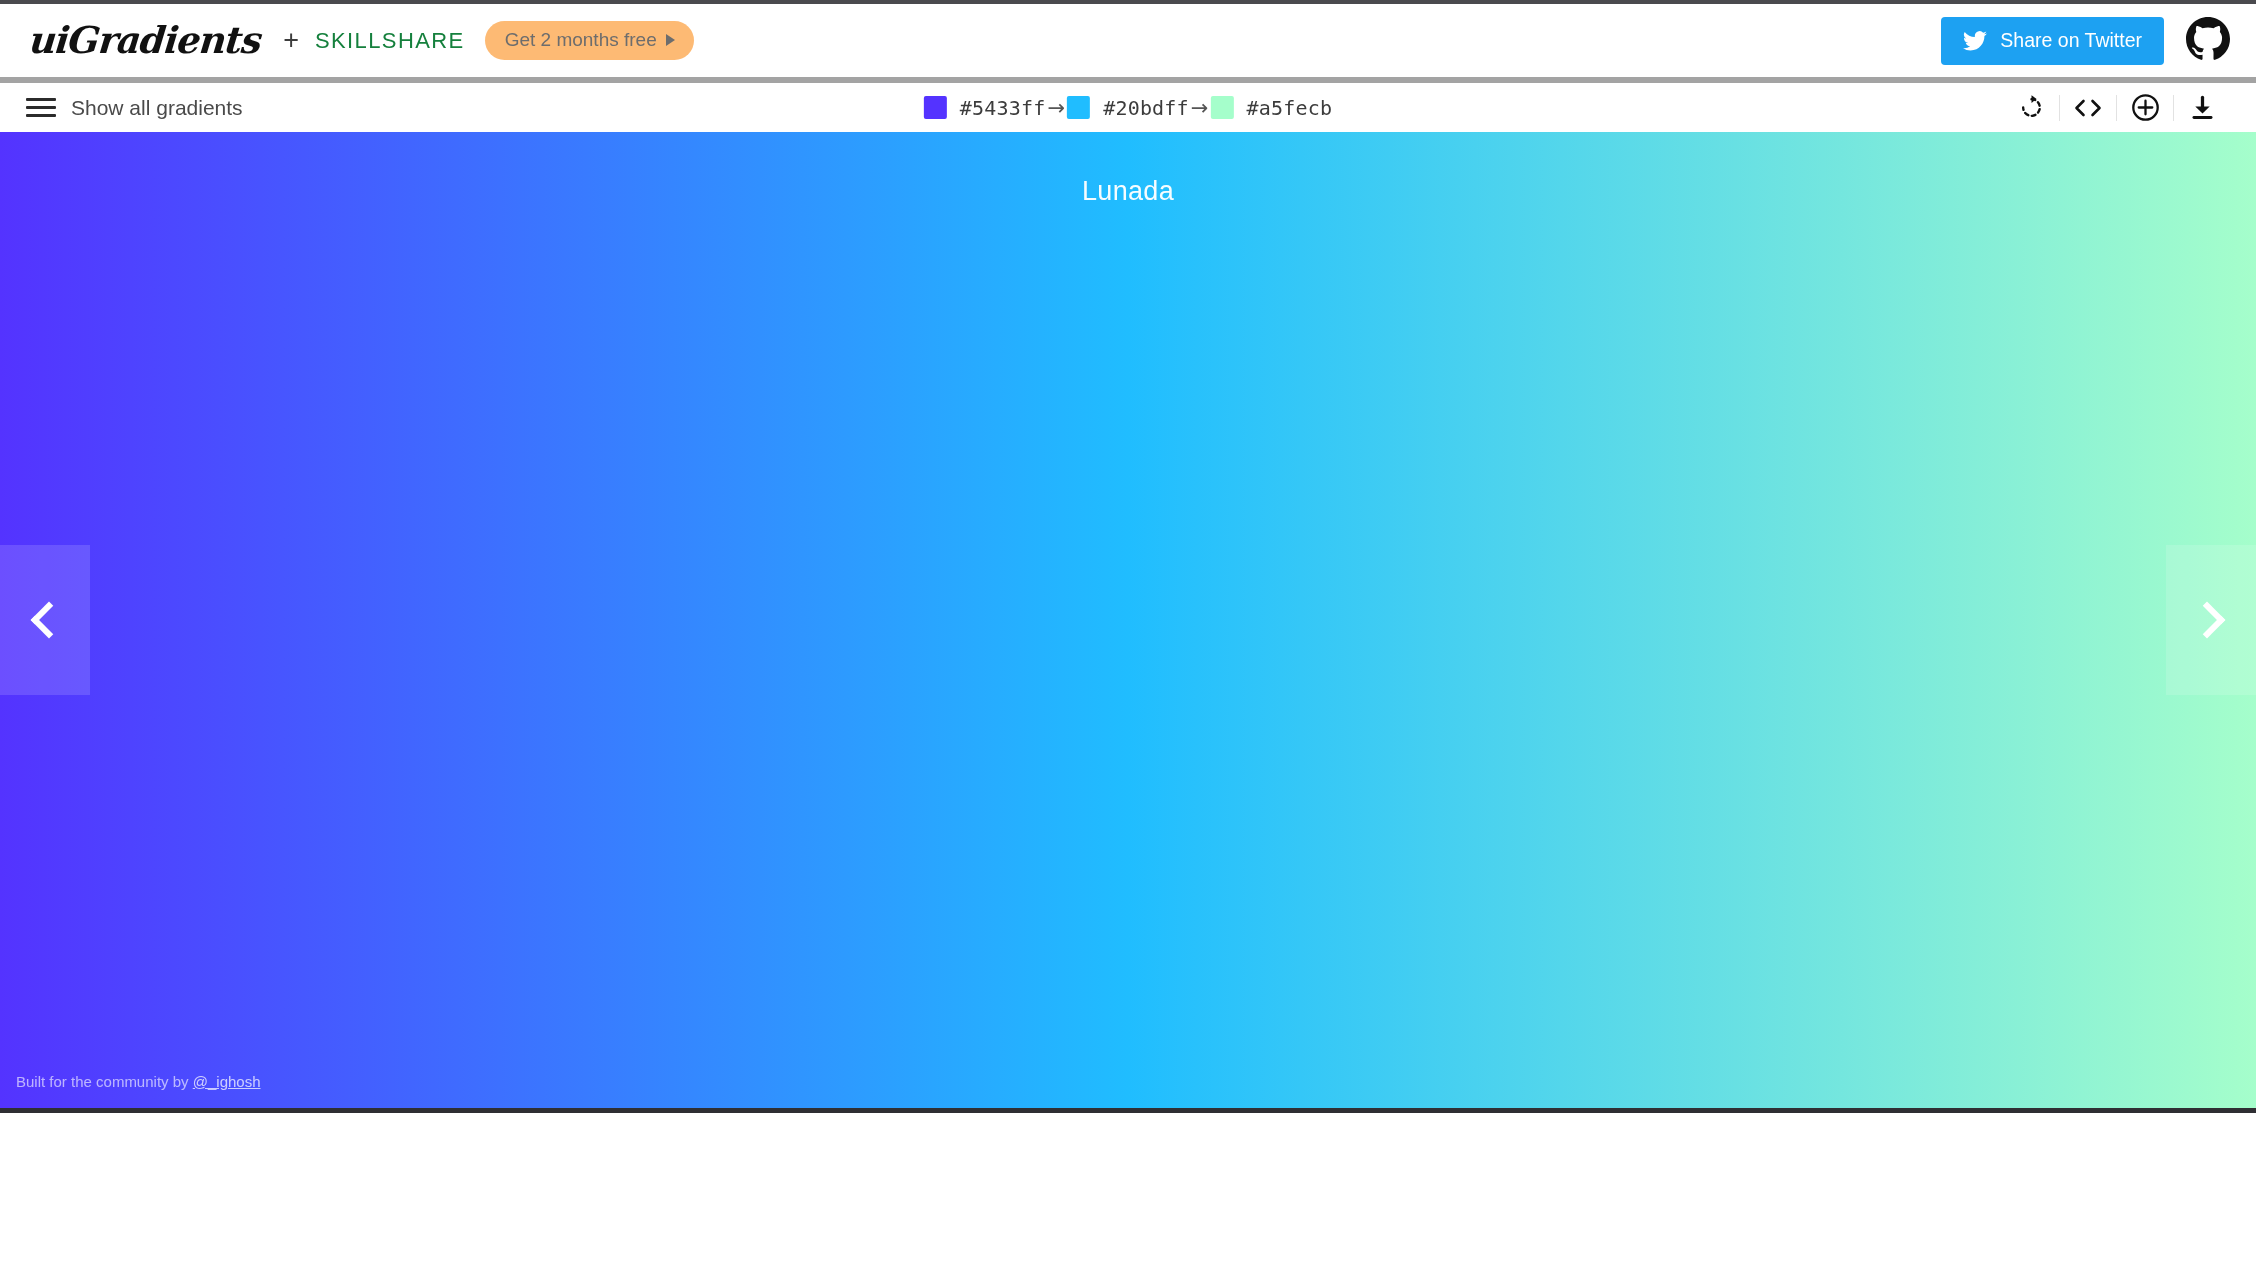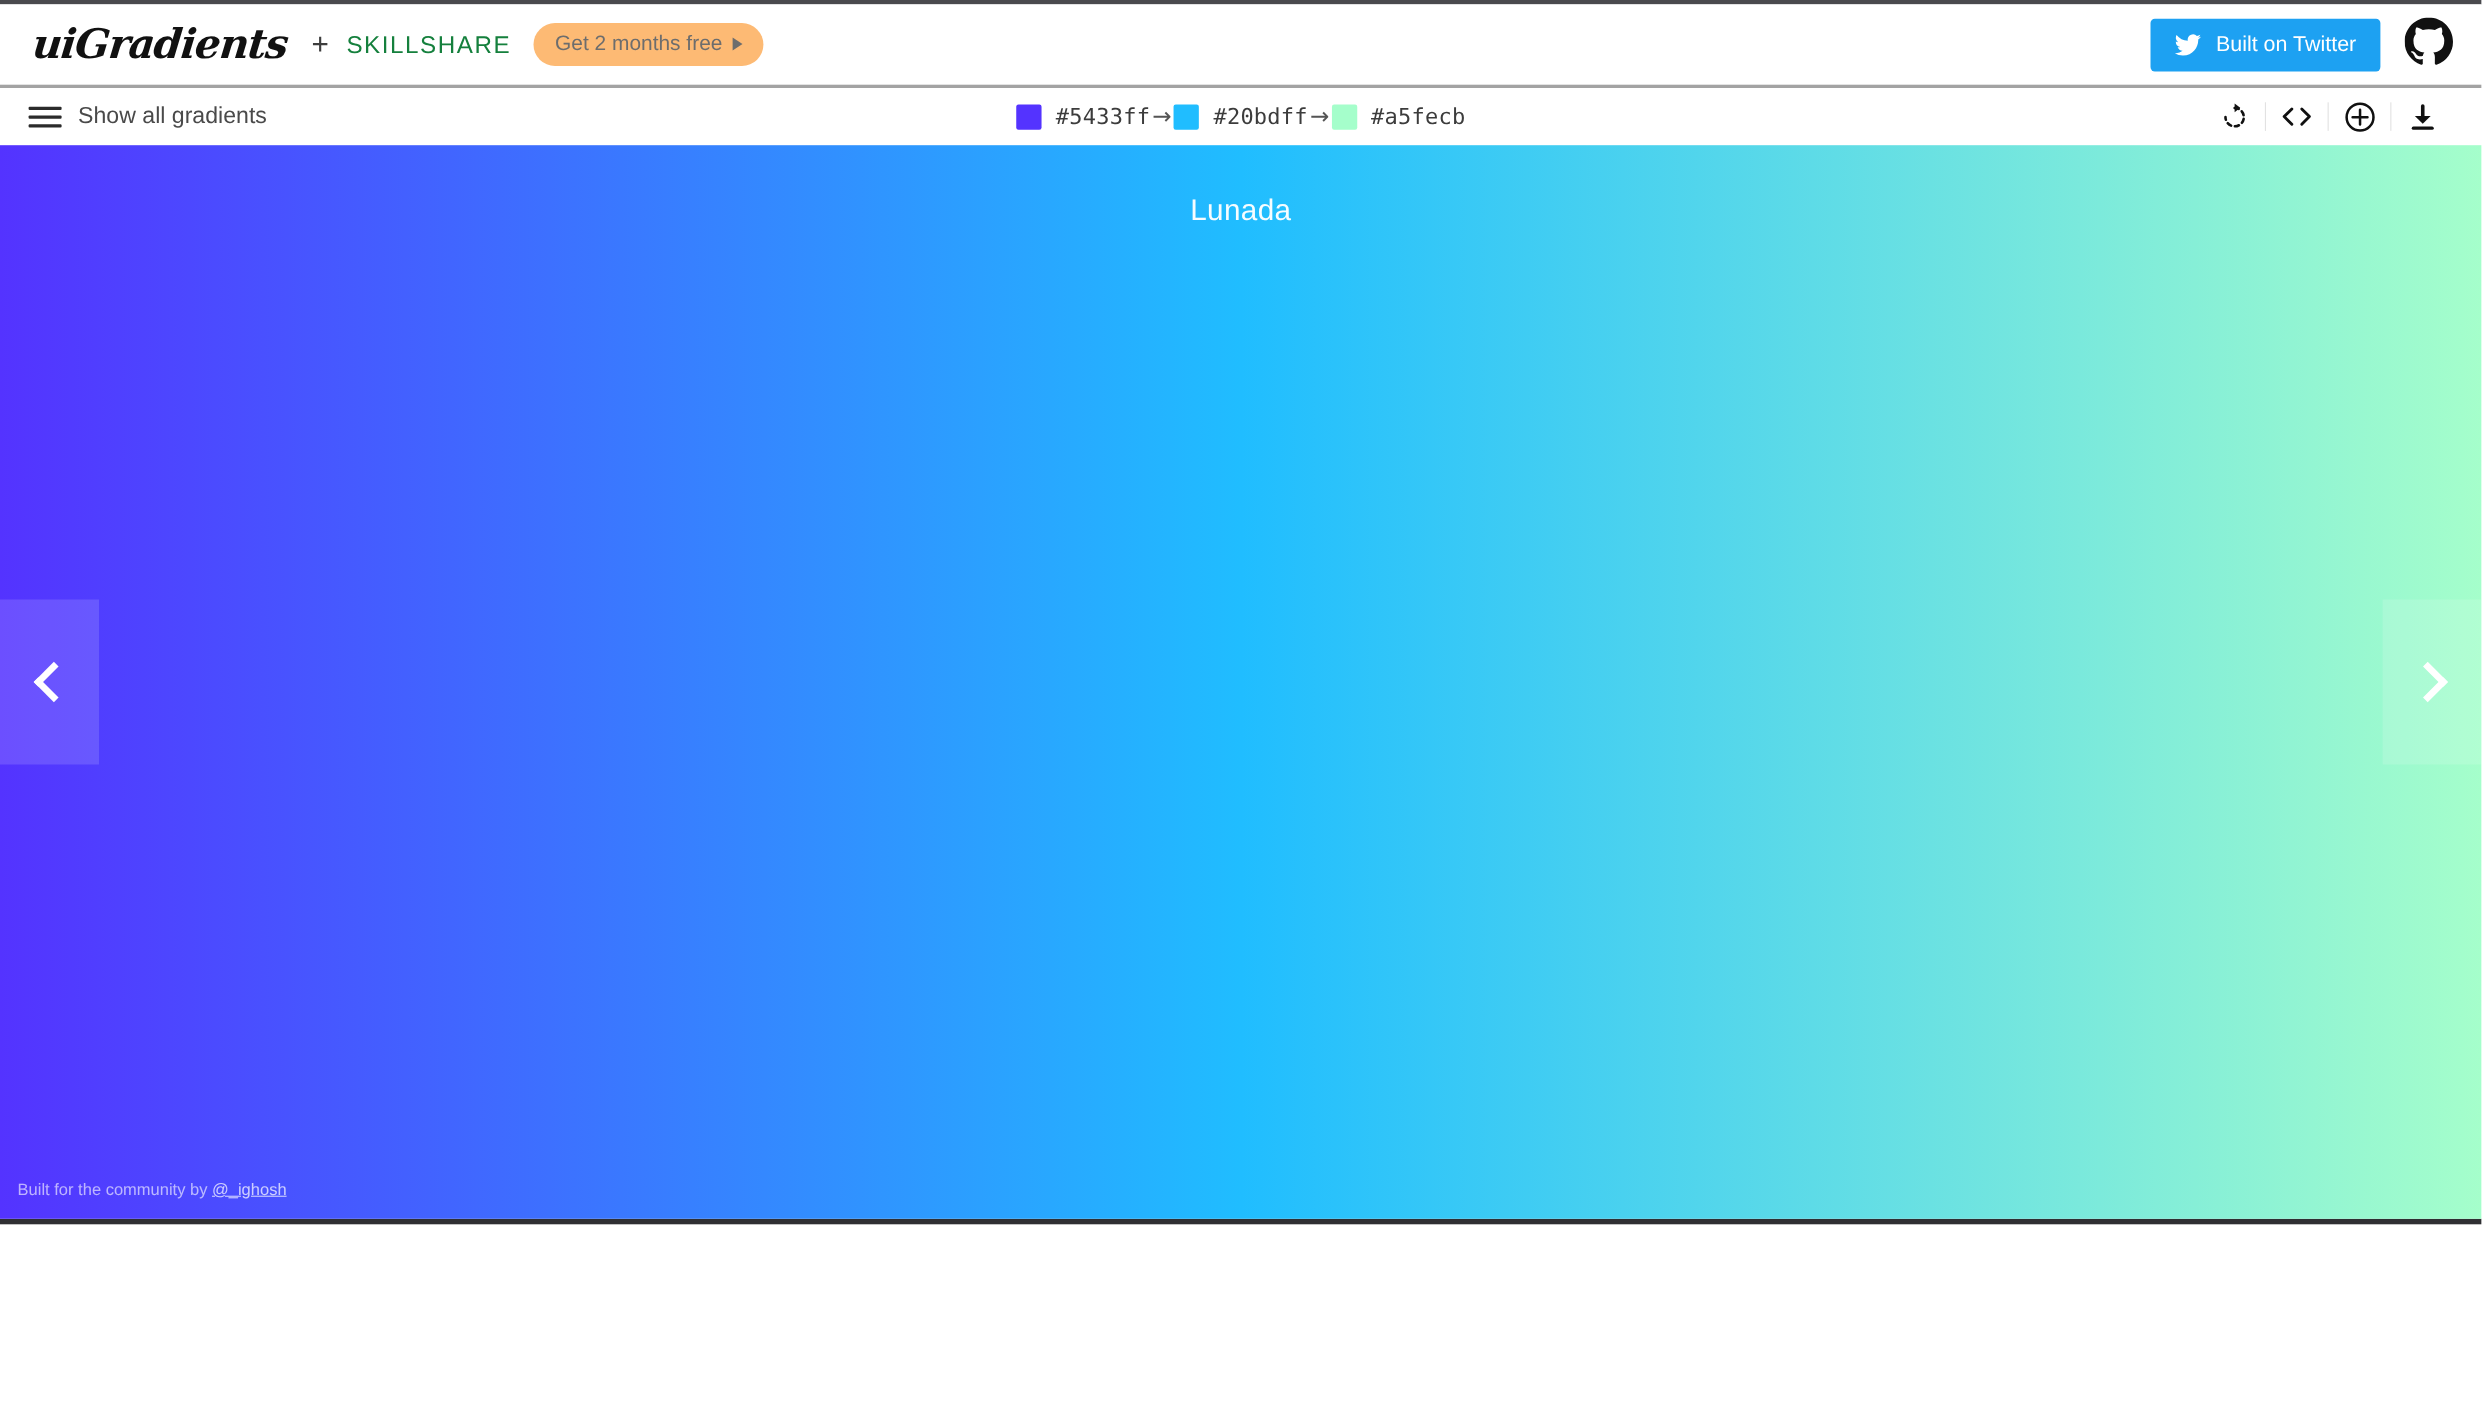--- a/index.html
+++ b/index.html
@@ -76,21 +76,21 @@
   }
   .share-btn svg { flex: 0 0 auto; display: block; }
   .btn-twitter { background: #1da1f2; }
   .btn-facebook { background: #3b5998; }
   .gh { cursor: pointer; display: block; margin-left: 6px; }
 
   
   .toolbar {
     height: 55px; width: 100%;
     background: #ffffff;
-    border-top: 3px solid #a3a3a3;
+    border-top: 6px solid #a3a3a3;
     display: flex; align-items: center;
     position: relative;
     padding: 0 26px 0 26px;
   }
   .show-all {
     display: flex; align-items: center; gap: 15px;
     cursor: pointer;
   }
   .hamburger { width: 30px; display: flex; flex-direction: column; gap: 5px; }
   .hamburger span { display: block; height: 3px; background: #2b2b2b; border-radius: 1px; }
@@ -199,21 +199,21 @@
   </div>
 
   <div class="header-right">
 
     <button class="share-btn btn-twitter">
       <span>
         <svg width="24" height="20" viewBox="0 0 24 20" aria-hidden="true">
           <path fill="#ffffff" d="M23.9 2.4a9.6 9.6 0 0 1-2.8.8A4.9 4.9 0 0 0 23.3.5a9.7 9.7 0 0 1-3.1 1.2A4.85 4.85 0 0 0 11.8 5a5 5 0 0 0 .1 1.1A13.8 13.8 0 0 1 1.7.9a4.9 4.9 0 0 0 1.5 6.5 4.8 4.8 0 0 1-2.2-.6v.1a4.86 4.86 0 0 0 3.9 4.8 4.9 4.9 0 0 1-2.2.1 4.87 4.87 0 0 0 4.5 3.4A9.8 9.8 0 0 1 0 17.3a13.7 13.7 0 0 0 7.5 2.2c9 0 13.9-7.5 13.9-13.9v-.6a9.9 9.9 0 0 0 2.5-2.6z"></path>
         </svg>
       </span>
-      <span>Built on Twitter</span>
+      <span>Share on Twitter</span>
     </button>
 
 
     <a class="gh" href="#">
       <svg width="44" height="44" viewBox="0 0 16 16" aria-hidden="true">
         <path fill="#111111" fill-rule="evenodd" d="M8 0C3.58 0 0 3.58 0 8c0 3.54 2.29 6.53 5.47 7.59.4.07.55-.17.55-.38 0-.19-.01-.82-.01-1.49-2.01.37-2.53-.49-2.69-.94-.09-.23-.48-.94-.82-1.13-.28-.15-.68-.52-.01-.53.63-.01 1.08.58 1.23.82.72 1.21 1.87.87 2.33.66.07-.52.28-.87.51-1.07-1.78-.2-3.64-.89-3.64-3.95 0-.87.31-1.59.82-2.15-.08-.2-.36-1.02.08-2.12 0 0 .67-.21 2.2.82a7.4 7.4 0 0 1 2-.27c.68 0 1.36.09 2 .27 1.53-1.04 2.2-.82 2.2-.82.44 1.1.16 1.92.08 2.12.51.56.82 1.27.82 2.15 0 3.07-1.87 3.75-3.65 3.95.29.25.54.73.54 1.48 0 1.07-.01 1.93-.01 2.2 0 .21.15.46.55.38A8.01 8.01 0 0 0 16 8c0-4.42-3.58-8-8-8z"></path>
       </svg>
     </a>
   </div>
 </div>

